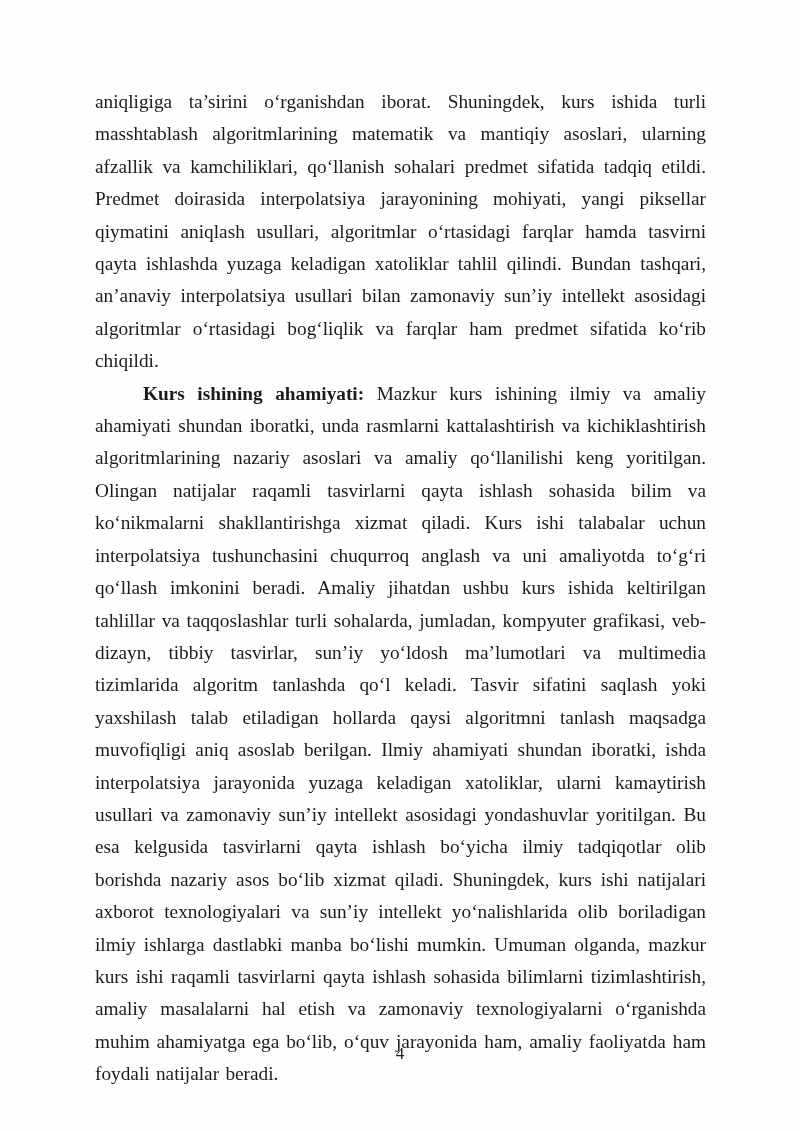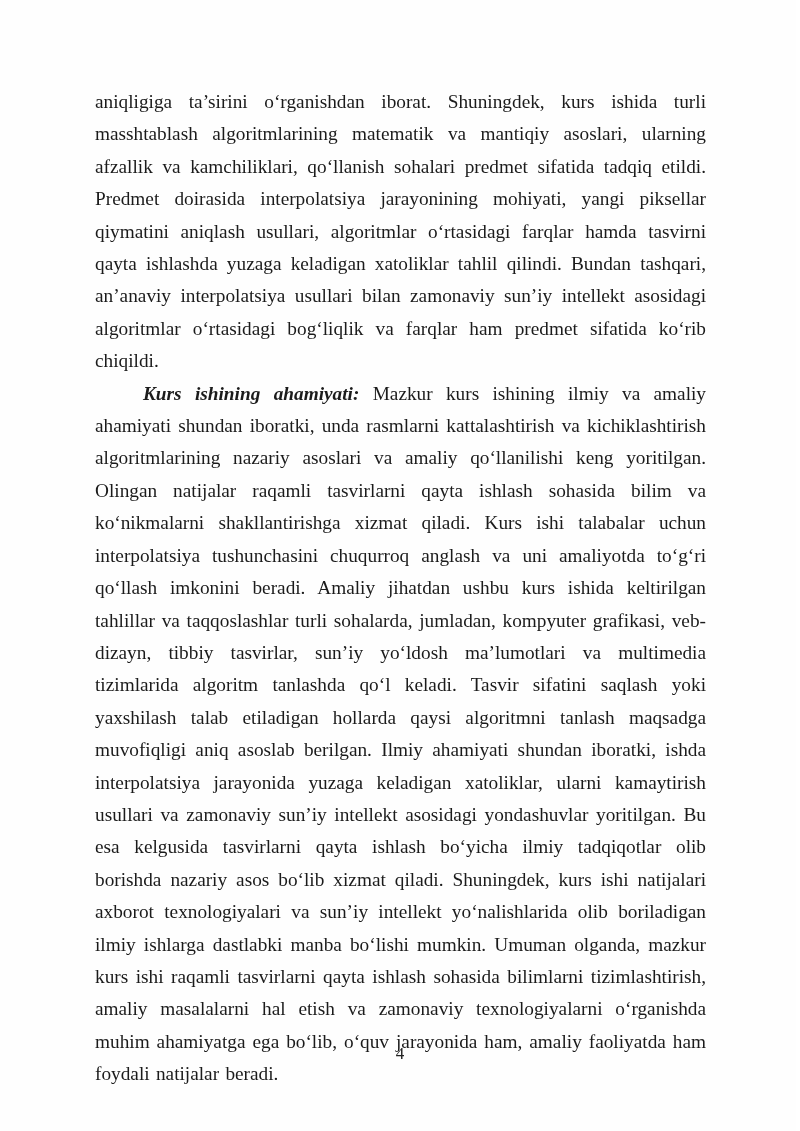--- a/index.html
+++ b/index.html
@@ -27,21 +27,20 @@
     font-size: 19.3px;
     line-height: 32.4px;
     text-align: justify;
     word-spacing: 1.5px;
   }
   .para.indented {
     text-indent: 48px;
   }
   .para b {
     font-weight: bold;
-    font-style: italic;
   }
   .page-number {
     position: absolute;
     top: 1044px;
     left: 0;
     width: 800px;
     text-align: center;
     font-size: 17px;
     line-height: 20px;
     color: #222222;

